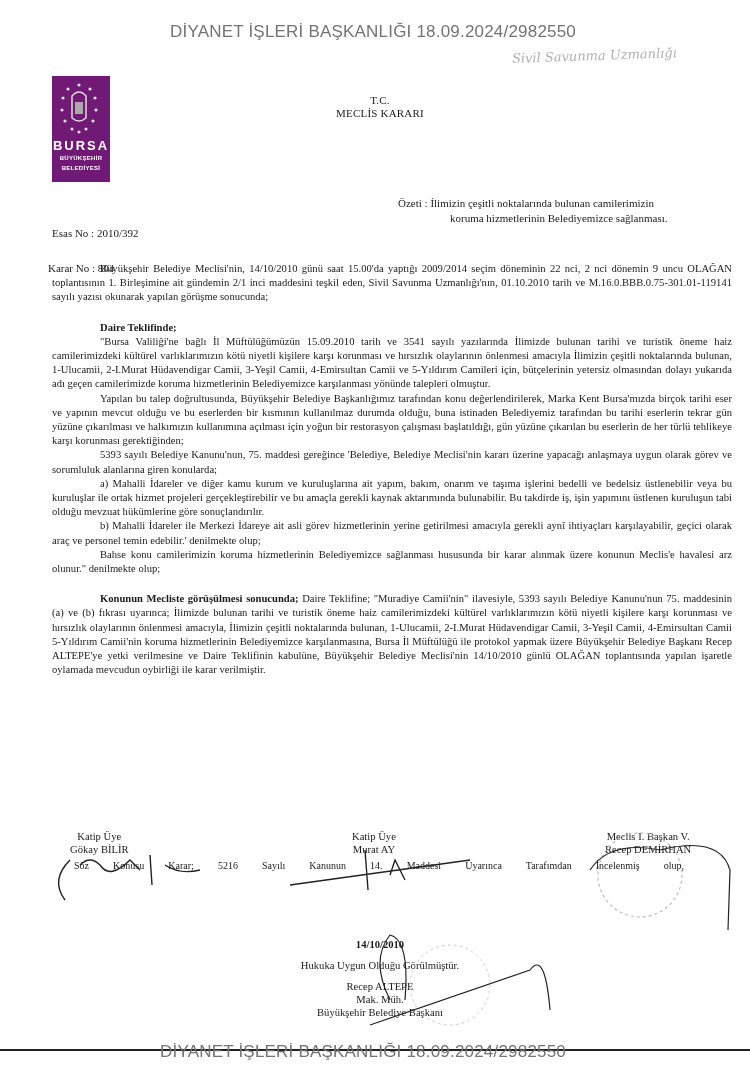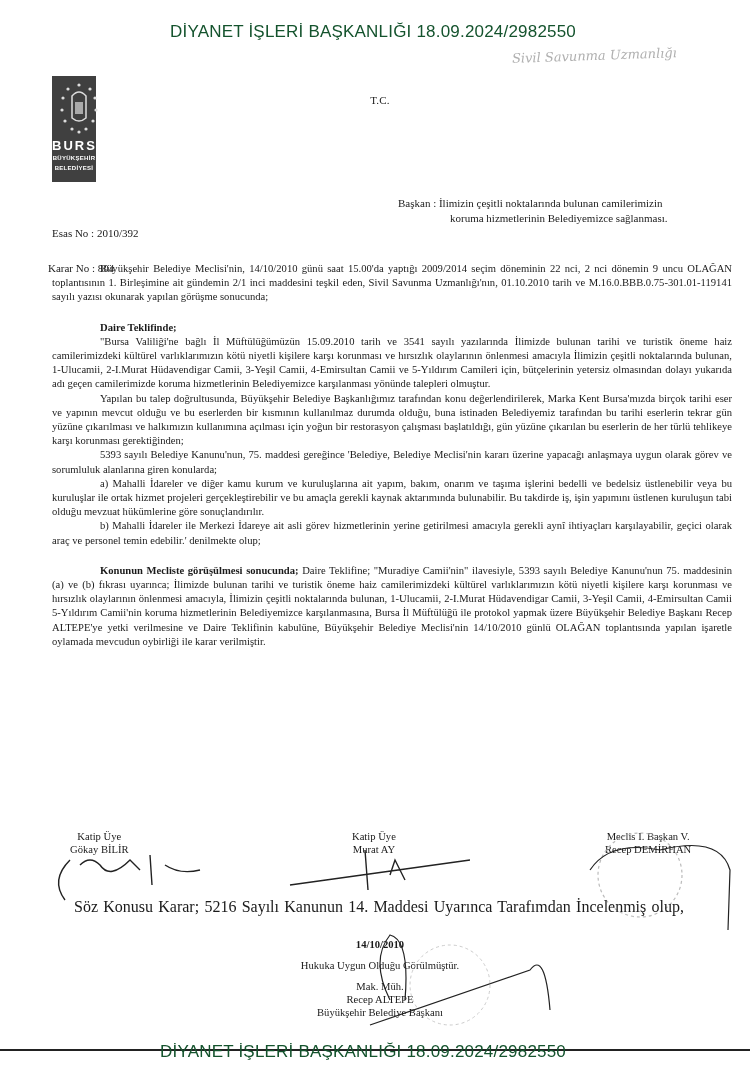--- a/index.html
+++ b/index.html
@@ -1,20 +1,20 @@
 <!DOCTYPE html>
 <html><head>
 <meta charset="utf-8">
 <style>
   html, body { margin:0; padding:0; }
   body { width:750px; height:1065px; background:#ffffff; position:relative; overflow:hidden; font-family:"Liberation Serif", serif; color:#1a1a1a; }
   .abs { position:absolute; }
-  .watermark { font-family:"Liberation Sans", sans-serif; color:#14532d; font-size:17px; letter-spacing:0.2px; white-space:nowrap; }
+  .watermark { font-family:"Liberation Sans", sans-serif; color:#737373; font-size:17px; letter-spacing:0.2px; white-space:nowrap; }
   .handnote { font-family:"DejaVu Serif", serif; font-style:italic; color:#b0b0b0; font-size:13px; transform:rotate(-2deg); white-space:nowrap; }
-  .logo { left:52px; top:76px; width:44px; height:106px; background:#404040; color:#fff; font-family:"Liberation Sans", sans-serif; text-align:center; }
+  .logo { left:52px; top:76px; width:58px; height:106px; background:#701a75; color:#fff; font-family:"Liberation Sans", sans-serif; text-align:center; }
   .logo .emblem { position:absolute; left:8px; top:6px; width:38px; height:52px; }
   .logo .l1 { position:absolute; left:0; right:0; top:62px; font-size:13px; font-weight:bold; letter-spacing:2px; }
   .logo .l2 { position:absolute; left:0; right:0; top:79px; font-size:6px; font-weight:bold; letter-spacing:0.3px; }
   .logo .l3 { position:absolute; left:0; right:0; top:89px; font-size:6px; font-weight:bold; letter-spacing:0.3px; }
   .header { left:200px; width:360px; top:94px; text-align:center; font-size:11px; line-height:13px; letter-spacing:0.2px; }
   .meta { font-size:11px; line-height:14px; white-space:nowrap;margin-top:28px; }
   .ozet { left:398px; top:196px; width:340px; font-size:11px; line-height:15px; }
   .ozet .l2 { padding-left:52px; }
   .body { left:52px; width:680px; font-size:10.6px; line-height:14.2px; text-align:justify; }
   .body p { margin:0; }
@@ -50,37 +50,39 @@
     <path d="M12 14 Q19 6 26 14 L26 36 Q19 42 12 36 Z" fill="none" stroke="#ddd" stroke-width="1.5"></path>
     <rect x="15" y="20" width="8" height="12" fill="#aaa"></rect>
   </svg>
   <div class="l1">BURSA</div>
   <div class="l2">BÜYÜKŞEHİR</div>
   <div class="l3">BELEDİYESİ</div>
 </div>
 
 <div class="abs header">
   <div>T.C.</div>
+  <div>MECLİS KARARI</div>
 </div>
 
 <div class="abs meta" style="left:52px; top:198px;">Esas  No  : 2010/392</div>
 <div class="abs meta" style="left:48px; top:233px;">Karar No : 804</div>
 <div class="abs ozet">
-  <div>Başkan : İlimizin çeşitli noktalarında bulunan camilerimizin</div>
+  <div>Özeti : İlimizin çeşitli noktalarında bulunan camilerimizin</div>
   <div class="l2">koruma hizmetlerinin Belediyemizce sağlanması.</div>
 </div>
 
 <div class="abs body" style="top:262px;">
   <p class="ind">Büyükşehir Belediye Meclisi'nin, 14/10/2010 günü saat 15.00'da yaptığı 2009/2014 seçim döneminin 22 nci, 2 nci dönemin 9 uncu OLAĞAN toplantısının 1. Birleşimine ait gündemin 2/1 inci maddesini teşkil eden, Sivil Savunma Uzmanlığı'nın, 01.10.2010 tarih ve M.16.0.BBB.0.75-301.01-119141 sayılı yazısı okunarak yapılan görüşme sonucunda;</p>
   <p class="ind bold" style="margin-top:16px;">Daire Teklifinde;</p>
   <p class="ind">"Bursa Valiliği'ne bağlı İl Müftülüğümüzün 15.09.2010 tarih ve 3541 sayılı yazılarında İlimizde bulunan tarihi ve turistik öneme haiz camilerimizdeki kültürel varlıklarımızın kötü niyetli kişilere karşı korunması ve hırsızlık olaylarının önlenmesi amacıyla İlimizin çeşitli noktalarında bulunan, 1-Ulucamii, 2-I.Murat Hüdavendigar Camii, 3-Yeşil Camii, 4-Emirsultan Camii ve 5-Yıldırım Camileri için, bütçelerinin yetersiz olmasından dolayı yukarıda adı geçen camilerimizde koruma hizmetlerinin Belediyemizce karşılanması yönünde talepleri olmuştur.</p>
   <p class="ind">Yapılan bu talep doğrultusunda, Büyükşehir Belediye Başkanlığımız tarafından konu değerlendirilerek, Marka Kent Bursa'mızda birçok tarihi eser ve yapının mevcut olduğu ve bu eserlerden bir kısmının kullanılmaz durumda olduğu, buna istinaden Belediyemiz tarafından bu tarihi eserlerin tekrar gün yüzüne çıkarılması ve halkımızın kullanımına açılması için yoğun bir restorasyon çalışması başlatıldığı, gün yüzüne çıkarılan bu eserlerin de her türlü tehlikeye karşı korunması gerektiğinden;</p>
   <p class="ind">5393 sayılı Belediye Kanunu'nun, 75. maddesi gereğince 'Belediye, Belediye Meclisi'nin kararı üzerine yapacağı anlaşmaya uygun olarak görev ve sorumluluk alanlarına giren konularda;</p>
   <p class="ind">a) Mahalli İdareler ve diğer kamu kurum ve kuruluşlarına ait yapım, bakım, onarım ve taşıma işlerini bedelli ve bedelsiz üstlenebilir veya bu kuruluşlar ile ortak hizmet projeleri gerçekleştirebilir ve bu amaçla gerekli kaynak aktarımında bulunabilir. Bu takdirde iş, işin yapımını üstlenen kuruluşun tabi olduğu mevzuat hükümlerine göre sonuçlandırılır.</p>
   <p class="ind">b) Mahalli İdareler ile Merkezi İdareye ait asli görev hizmetlerinin yerine getirilmesi amacıyla gerekli aynî ihtiyaçları karşılayabilir, geçici olarak araç ve personel temin edebilir.' denilmekte olup;</p>
+  <p class="ind">Bahse konu camilerimizin koruma hizmetlerinin Belediyemizce sağlanması hususunda bir karar alınmak üzere konunun Meclis'e havalesi arz olunur." denilmekte olup;</p>
   <p class="ind" style="margin-top:16px;"><span class="bold">Konunun Mecliste görüşülmesi sonucunda;</span><span> Daire Teklifine; "Muradiye Camii'nin" ilavesiyle, 5393 sayılı Belediye Kanunu'nun 75. maddesinin (a) ve (b) fıkrası uyarınca; İlimizde bulunan tarihi ve turistik öneme haiz camilerimizdeki kültürel varlıklarımızın kötü niyetli kişilere karşı korunması ve hırsızlık olaylarının önlenmesi amacıyla, İlimizin çeşitli noktalarında bulunan, 1-Ulucamii, 2-I.Murat Hüdavendigar Camii, 3-Yeşil Camii, 4-Emirsultan Camii 5-Yıldırım Camii'nin koruma hizmetlerinin Belediyemizce karşılanmasına, Bursa İl Müftülüğü ile protokol yapmak üzere Büyükşehir Belediye Başkanı Recep ALTEPE'ye yetki verilmesine ve Daire Teklifinin kabulüne, Büyükşehir Belediye Meclisi'nin 14/10/2010 günlü OLAĞAN toplantısında yapılan işaretle oylamada mevcudun oybirliği ile karar verilmiştir.</span></p>
 </div>
 
 <div class="abs sig" style="left:70px; top:830px;">
   <div>Katip Üye</div>
   <div>Gökay BİLİR</div>
 </div>
 <div class="abs sig" style="left:352px; top:830px;">
   <div>Katip Üye</div>
   <div>Murat AY</div>
@@ -94,26 +96,26 @@
   <path d="M30 10 Q10 30 25 50 M40 15 Q50 5 60 15 Q70 30 90 10 L100 20 M110 5 L112 35 M125 15 Q140 25 160 20" fill="none" stroke="#222" stroke-width="1.4"></path>
 </svg>
 <svg class="abs" style="left:280px; top:845px;" width="200" height="50">
   <path d="M10 40 L190 15 M85 5 L88 45 M110 30 L115 15 L125 35" fill="none" stroke="#222" stroke-width="1.4"></path>
 </svg>
 <svg class="abs" style="left:570px; top:830px;" width="170" height="110">
   <circle cx="70" cy="45" r="42" fill="none" stroke="#bbb" stroke-width="1.2" stroke-dasharray="3 3"></circle>
   <path d="M20 40 Q40 10 90 20 Q150 5 160 40 L158 100" fill="none" stroke="#222" stroke-width="1.2"></path>
 </svg>
 
-<div class="abs" style="left:74px; top:898px; width:610px; font-size:16px; text-align:justify; text-align-last:justify; white-space:nowrap;">Söz Konusu Karar; 5216 Sayılı Kanunun 14. Maddesi Uyarınca Tarafımdan İncelenmiş olup,</div>
+<div class="abs" style="left:74px; top:860px; width:610px; font-size:10px; text-align:justify; text-align-last:justify; white-space:nowrap;">Söz Konusu Karar; 5216 Sayılı Kanunun 14. Maddesi Uyarınca Tarafımdan İncelenmiş olup,</div>
 <div class="abs center-block" style="top:911px;margin-top:48px;">Hukuka Uygun Olduğu Görülmüştür.</div>
 <div class="abs center-block" style="top:938px; font-weight:bold;">14/10/2010</div>
 <div class="abs center-block" style="top:980px;">
+  <div>Recep ALTEPE</div>
   <div>Mak. Müh.</div>
-  <div>Recep ALTEPE</div>
   <div>Büyükşehir Belediye Başkanı</div>
 </div>
 <svg class="abs" style="left:330px; top:930px;" width="220" height="100">
   <path d="M60 70 Q40 30 60 5 Q80 10 75 70 M40 95 L200 40 Q215 20 220 80" fill="none" stroke="#222" stroke-width="1.2"></path>
   <circle cx="120" cy="55" r="40" fill="none" stroke="#ccc" stroke-dasharray="3 3"></circle>
 </svg>
 
 <div class="abs rule" style="top:1049px;"></div>
 <div class="abs watermark" style="left:160px; top:1042px;">DİYANET İŞLERİ BAŞKANLIĞI 18.09.2024/2982550</div>
 

